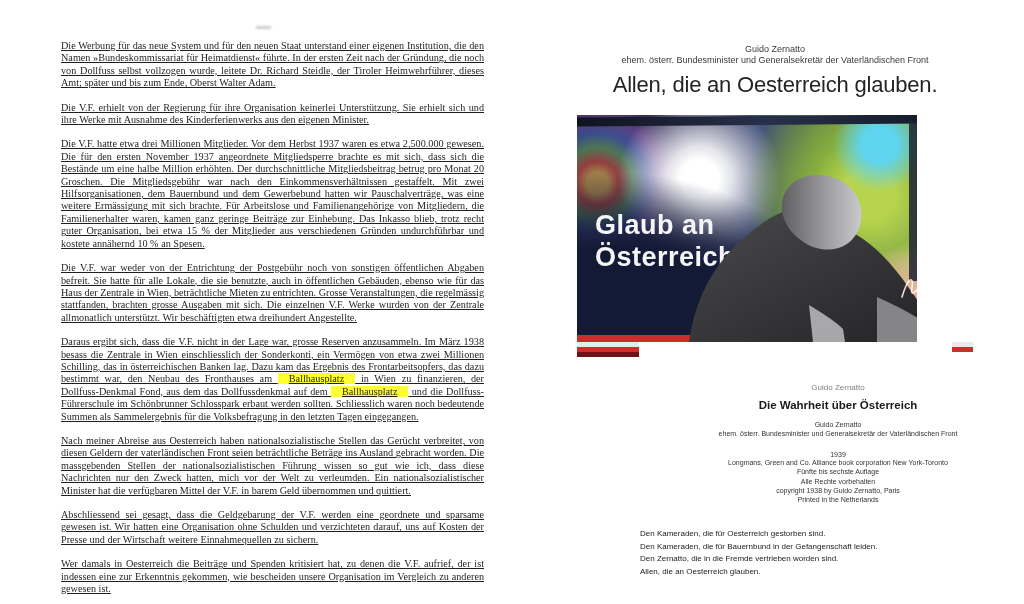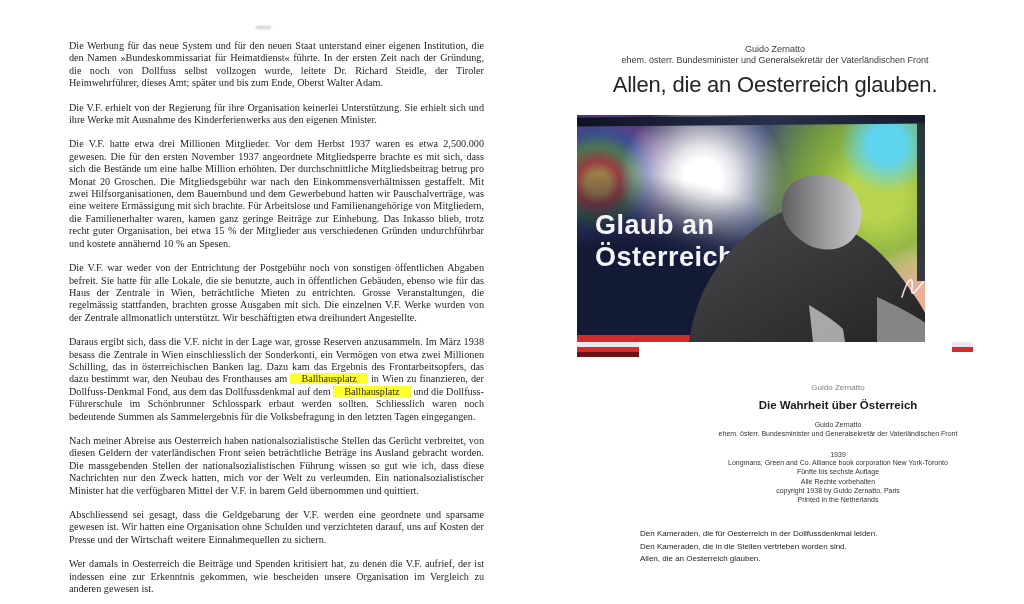--- a/index.html
+++ b/index.html
@@ -5,42 +5,42 @@
   html,body{margin:0;padding:0;background:#ffffff;}
   .frame{position:relative;width:1024px;height:604px;background:#ffffff;overflow:hidden;
          font-family:"Liberation Sans",sans-serif;}
 
   
   .page-mark{position:absolute;left:256px;top:26px;width:15px;height:3px;
              background:#c4c4c4;filter:blur(1px);opacity:.8;}
   .left-page{position:absolute;left:57px;top:40px;width:427px;
              font-family:"Liberation Serif",serif;font-size:10.2px;line-height:12.4px;
              color:#1f1f1f;text-align:justify;}
-  .left-page p{margin:0 0 12px 12px;}
+  .left-page p{margin:0 0 12px 4px;text-decoration:underline;}
   .left-page p:last-child{margin-bottom:0;}
   mark.hl{background:#ffff2e;color:#1f1f1f;padding:0 11px;}
 
   
   .rp-header{position:absolute;left:560px;top:44px;width:430px;text-align:center;color:#3a3a3a;}
   .rp-author{font-size:9px;}
   .rp-role{font-size:9px;margin-top:1px;}
   .rp-title{margin:7px 0 0 0;font-size:22px;font-weight:400;color:#242424;letter-spacing:-.2px;}
 
   
   .poster{position:absolute;left:577px;top:115px;width:340px;height:227px;overflow:hidden;
     background-color:#2a2644;
     background-image:
       radial-gradient(circle at 89% 13%, #5fd4ef 0 5%, rgba(95,212,239,0) 13%),
       radial-gradient(circle at 98% 88%, rgba(238,178,156,.95) 0 7%, rgba(238,178,156,0) 18%),
       radial-gradient(circle at 86% 35%, #b8d44e 0 8%, rgba(140,180,60,.9) 18%, rgba(110,150,60,0) 38%),
       radial-gradient(circle at 97% 55%, rgba(245,240,200,.8) 0 6%, rgba(245,240,200,0) 16%),
       radial-gradient(circle at 70% 72%, #2f6fd8 0 9%, rgba(47,111,216,0) 22%),
       radial-gradient(circle at 36% 28%, #ffffff 0 7%, rgba(255,255,255,.85) 12%, rgba(255,255,255,0) 30%),
       radial-gradient(circle at 6% 30%, rgba(255,200,80,.55) 0 3%, rgba(255,90,60,.5) 6%, rgba(120,220,110,.45) 10%, rgba(90,140,255,.4) 14%, rgba(200,120,255,.3) 18%, rgba(0,0,0,0) 24%),
-      linear-gradient(95deg, #241f3a 0%, #2f2a52 22%, #3e3f68 38%, #43507a 50%, #4e6a52 64%, #6d8f46 80%, #7fa449 100%); padding-left: 8px;}
+      linear-gradient(95deg, #241f3a 0%, #2f2a52 22%, #3e3f68 38%, #43507a 50%, #4e6a52 64%, #6d8f46 80%, #7fa449 100%);}
   .poster-dark{position:absolute;inset:0;
     background-image:
       radial-gradient(ellipse at 12% 96%, #131a36 0 28%, rgba(19,26,54,0) 52%),
       radial-gradient(ellipse at 32% 104%, #1b2340 0 18%, rgba(27,35,64,0) 38%);}
   .poster-topbar{position:absolute;left:-4px;top:1px;width:104%;height:9px;
     background:linear-gradient(to right,#0f1320,#28304a 55%,#161b2b);
     transform:rotate(-.5deg);}
   .poster-rightedge{position:absolute;right:0;top:6px;width:8px;height:160px;background:#1c2234;opacity:.85;}
   .poster-text{position:absolute;left:18px;top:94px;color:#f5f5f7;font-weight:700;
     font-size:27px;line-height:32px;letter-spacing:.5px;}
@@ -131,18 +131,19 @@
     <div class="imp-role">ehem. österr. Bundesminister und Generalsekretär der Vaterländischen Front</div>
     <div class="imp-year">1939</div>
     <div class="imp-line">Longmans, Green and Co. Alliance book corporation New York-Toronto</div>
     <div class="imp-line">Fünfte bis sechste Auflage</div>
     <div class="imp-line">Alle Rechte vorbehalten</div>
     <div class="imp-line">copyright 1938 by Guido Zernatto, Paris</div>
     <div class="imp-line">Printed in the Netherlands</div>
   </div>
 
   <div class="dedication">
-    <div>Den Kameraden, die für Oesterreich in der Dollfussdenkmal leiden.</div>
-    <div>Den Kameraden, die in die Stellen vertrieben worden sind.</div>
+    <div>Den Kameraden, die für Oesterreich gestorben sind.</div>
+    <div>Den Kameraden, die für Bauernbund in der Gefangenschaft leiden.</div>
+    <div>Den Zernatto, die in die Fremde vertrieben worden sind.</div>
     <div>Allen, die an Oesterreich glauben.</div>
   </div>
 
 </div>
 
 </body></html>

